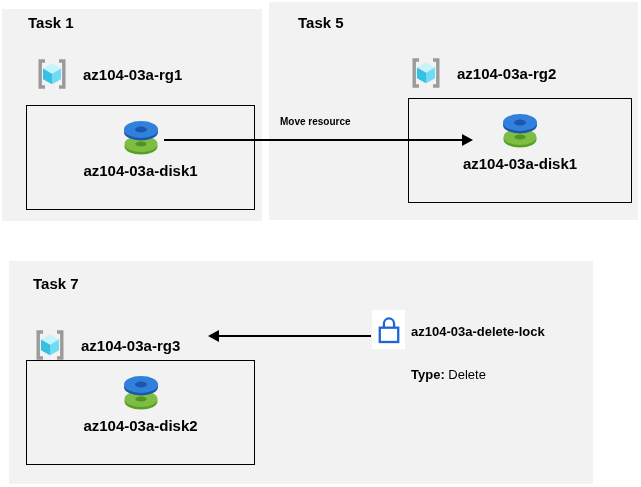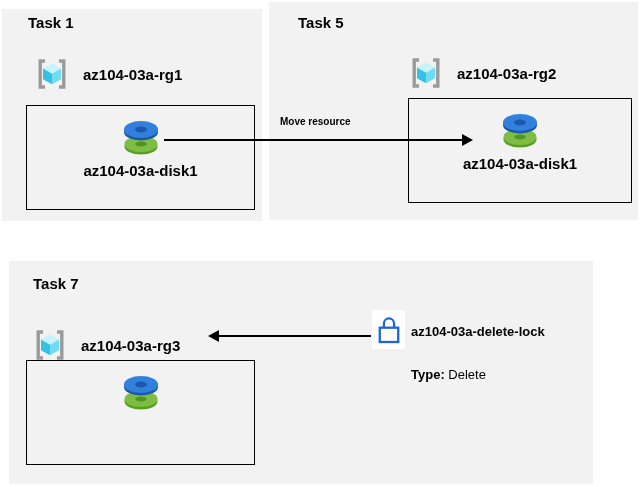--- a/index.html
+++ b/index.html
@@ -104,20 +104,21 @@
     <div class="rg-row">
       <svg width="36" height="40" viewBox="0 0 36 40">
           <use href="#sym-rg"></use>
         </svg>
       <span class="rg-label">az104-03a-rg3</span>
     </div>
     <div class="res-box">
       <svg width="40" height="38" viewBox="0 0 40 38">
           <use href="#sym-disk"></use>
         </svg>
+      <span class="res-label">az104-03a-disk2</span>
     </div>
   </section>
 
   <div class="arrow-line" id="move-arrow-line"></div>
   <div id="move-arrow-head"></div>
   <div id="move-label">Move resource</div>
 
   <div class="arrow-line" id="lock-arrow-line"></div>
   <div id="lock-arrow-head"></div>
   <div id="lock-chip">

